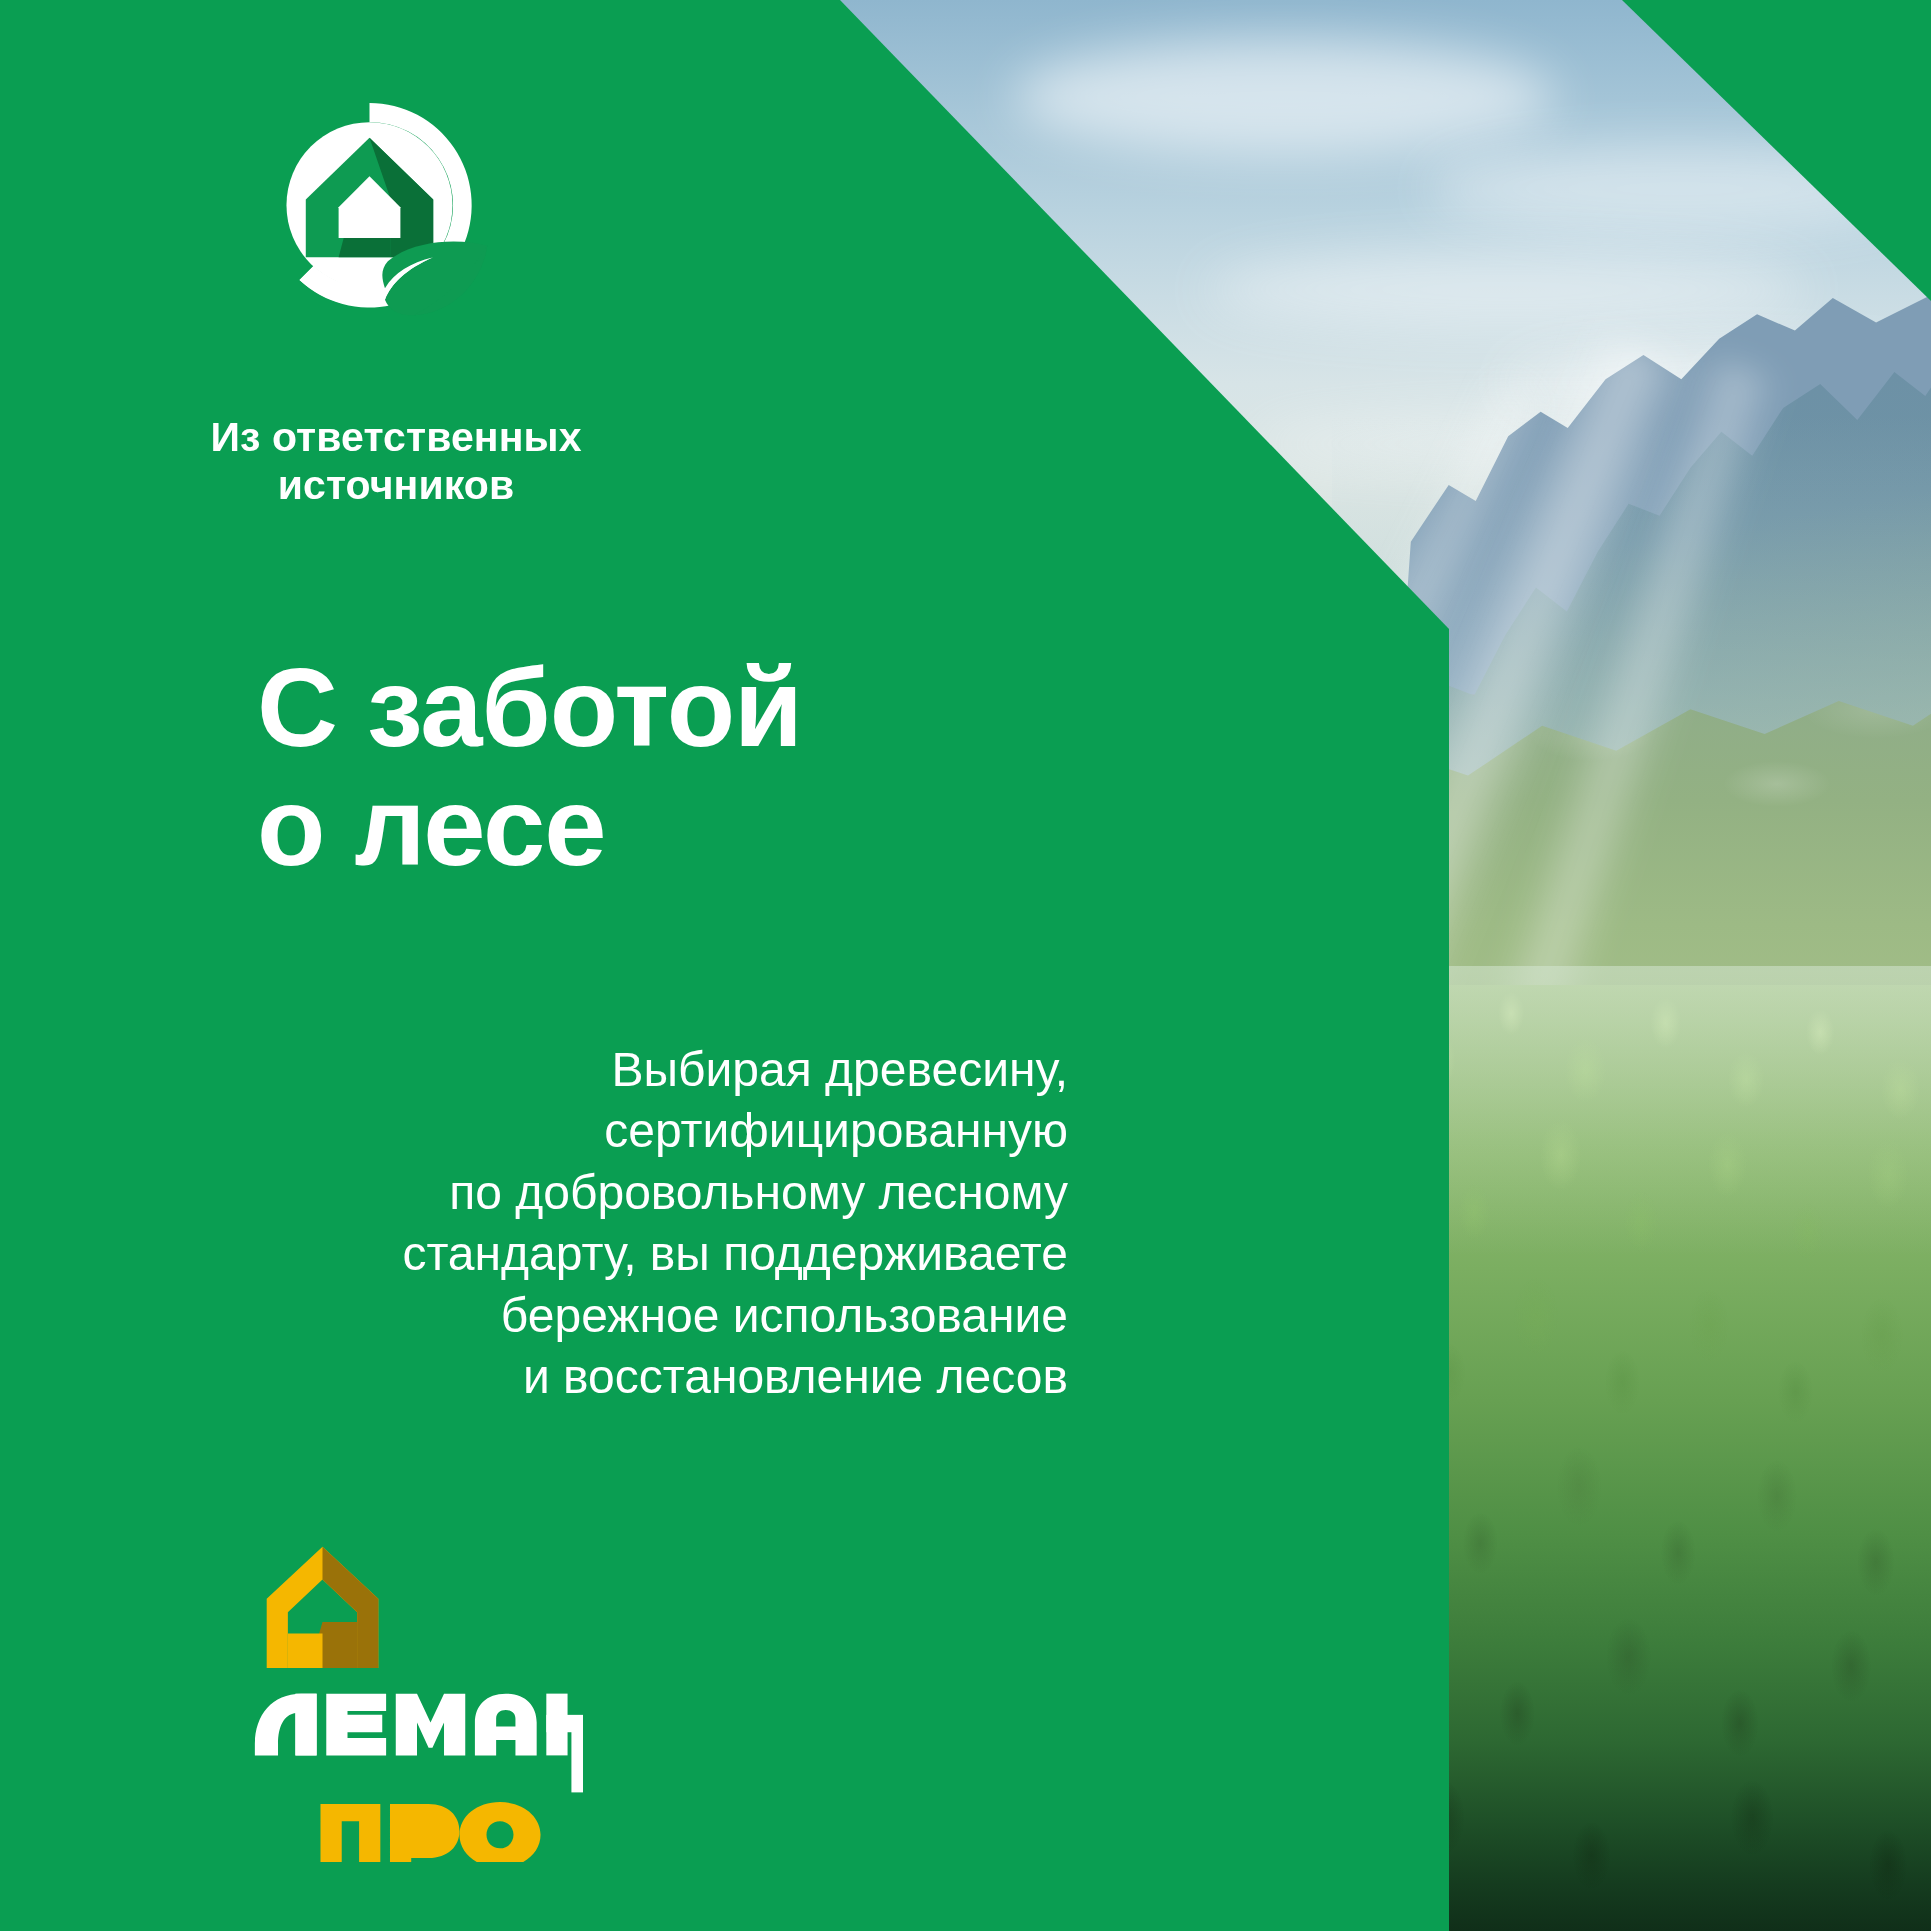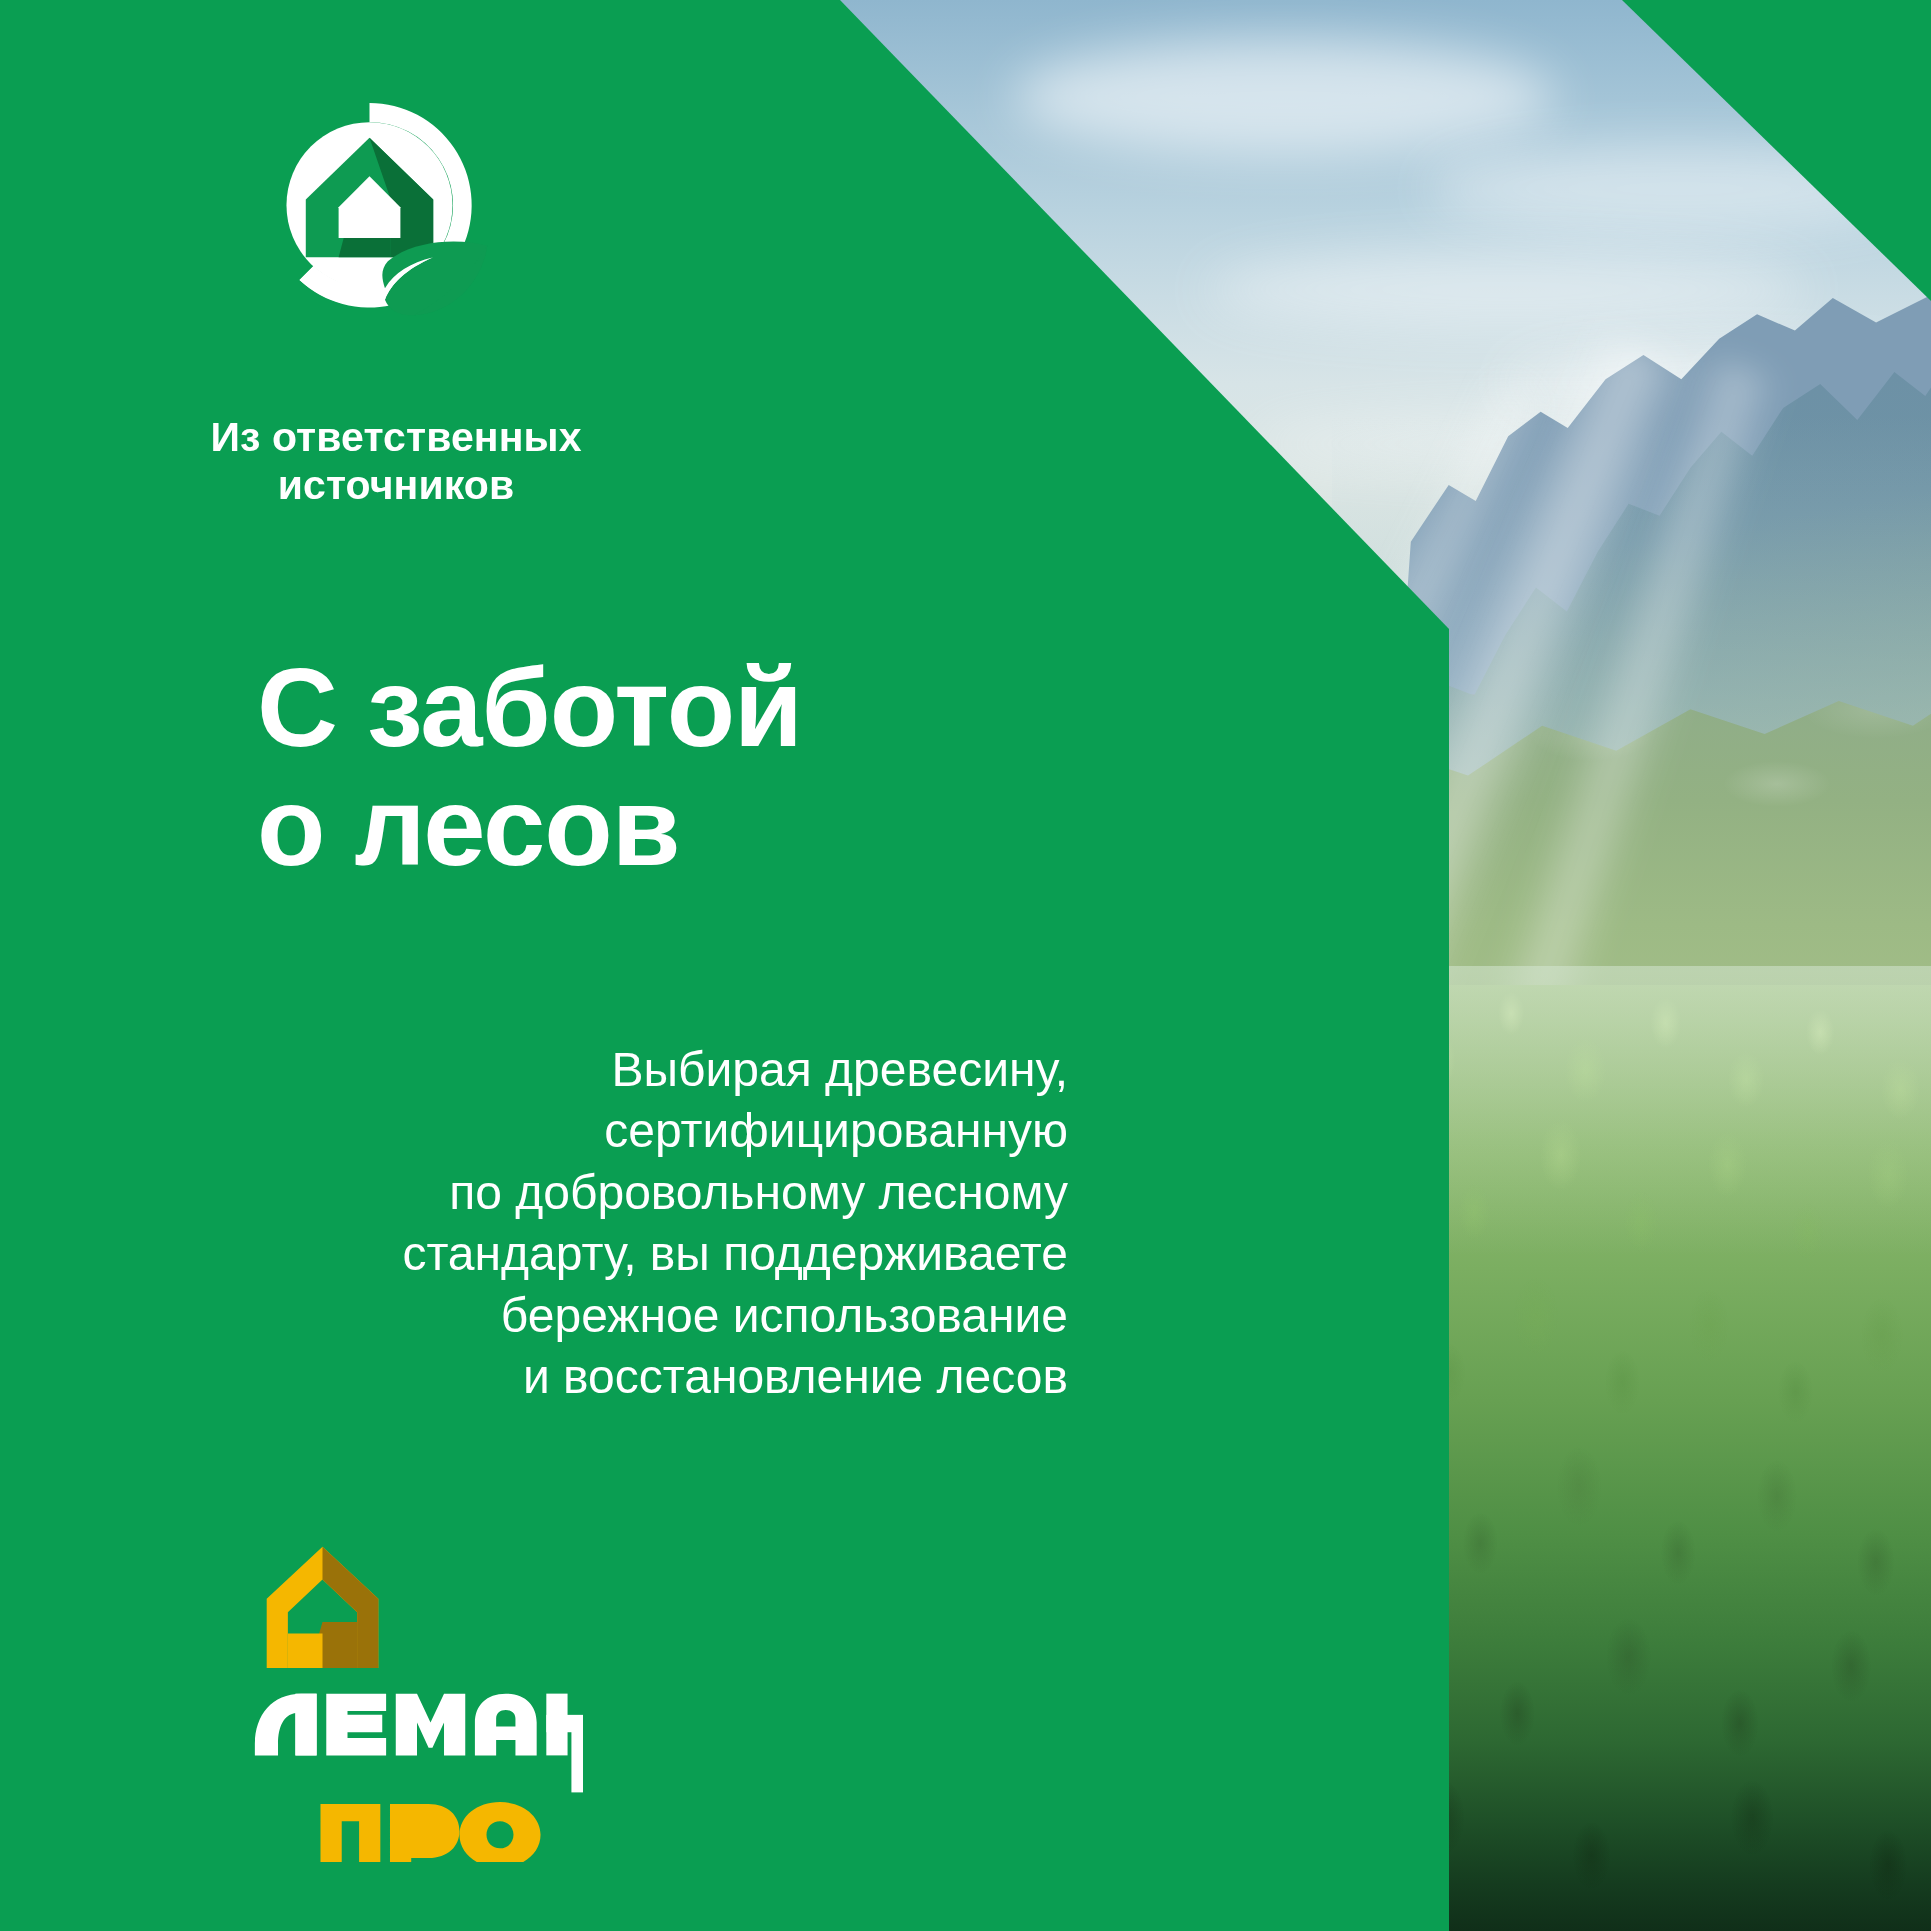--- a/index.html
+++ b/index.html
@@ -241,21 +241,21 @@
       <path d="M252 156 C246 196 214 226 176 228 C206 212 232 188 252 156 Z" fill="#0E9B52"></path>
 
       <path d="M146 212 C152 196 168 180 196 168 C174 176 154 190 142 208 Z" fill="#FFFFFF" opacity="0.95"></path>
     </svg>
   </div>
 
   <div class="eco-caption">Из ответственных
 источников</div>
 
   <h1 class="headline" style="margin:0;">С заботой
-о лесов</h1>
+о лесе</h1>
 
   <p class="body-copy" style="margin:0;text-align:right;">Выбирая древесину,
 сертифицированную
 по добровольному лесному
 стандарту, вы поддерживаете
 бережное использование
 и восстановление лесов</p>
 
   <div class="lemana">
     <svg class="lemana-house" viewBox="0 0 132 132" width="127" height="127">

